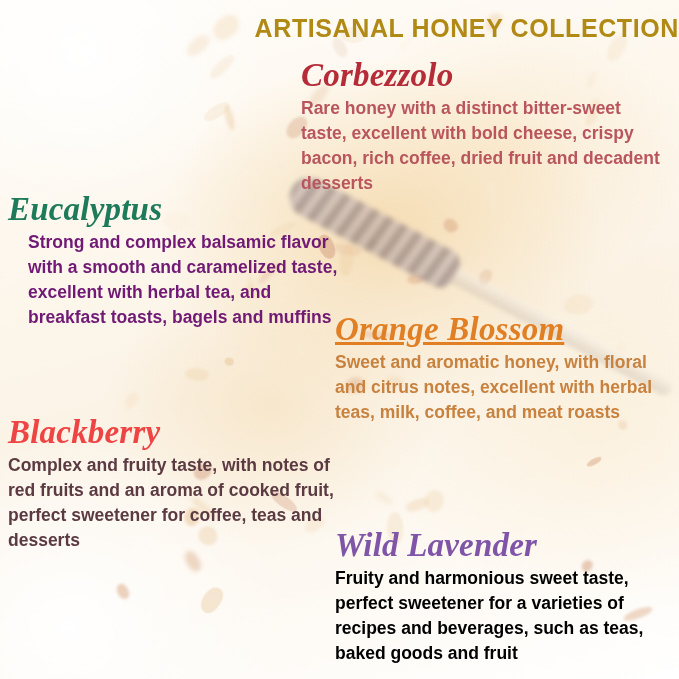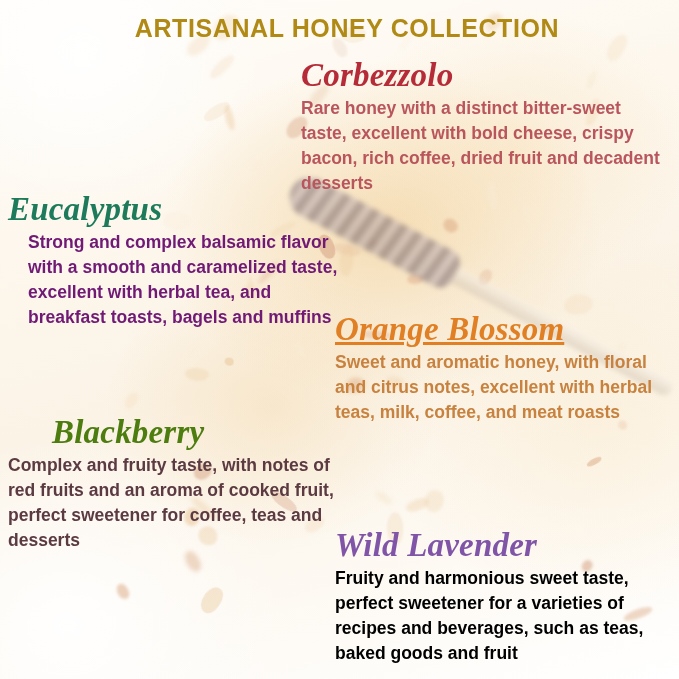--- a/index.html
+++ b/index.html
@@ -57,21 +57,21 @@
         rgba(196,182,186,.80) 9px, rgba(196,182,186,.80) 16px),
       linear-gradient(180deg,#a9939b 0%,#7d6a72 60%,#6a5860 100%);
   }
 
   
   .flake { position:absolute; border-radius:50% 42% 55% 48%; filter:blur(.7px); }
 
   
   .title {
     position:absolute; left:0; right:0; top:14px;
-    text-align:center;
+    text-align:right;
     font-size:25px; font-weight:bold;
     letter-spacing:.6px;
     color:#b08a14;
     font-family:"Liberation Sans", sans-serif;
     padding-left:15px;
   }
 
   .block { position:absolute; }
   .block h2 {
     font-family:"Liberation Serif", serif;
@@ -177,21 +177,21 @@
     <h2 style="color: rgb(29, 122, 90);">Eucalyptus</h2>
     <p style="color: #701a75; margin-left: 20px;">Strong and complex balsamic flavor with a smooth and caramelized taste, excellent with herbal tea, and breakfast toasts, bagels and muffins</p>
   </div>
 
   <div class="block align-right" id="blk-orangeblossom">
     <h2 style="color: rgb(224, 127, 36); text-decoration: underline;">Orange Blossom</h2>
     <p style="color: rgb(200, 130, 63);">Sweet and aromatic honey, with floral and citrus notes, excellent with herbal teas, milk, coffee, and meat roasts</p>
   </div>
 
   <div class="block align-left" id="blk-blackberry">
-    <h2 style="color: #4d7c0f; margin-left: 44px;">Blackberry</h2>
+    <h2 style="color: #ef4444;">Blackberry</h2>
     <p style="color: rgb(91, 58, 66);">Complex and fruity taste, with notes of red fruits and an aroma of cooked fruit, perfect  sweetener for coffee, teas and desserts</p>
   </div>
 
   <div class="block align-right" id="blk-wildlavender">
     <h2 style="color: rgb(128, 85, 168);">Wild Lavender</h2>
     <p style="color: #000000;">Fruity and harmonious sweet taste, perfect sweetener for a varieties of recipes and beverages, such as teas, baked goods and fruit</p>
   </div>
 
 </div>
 

